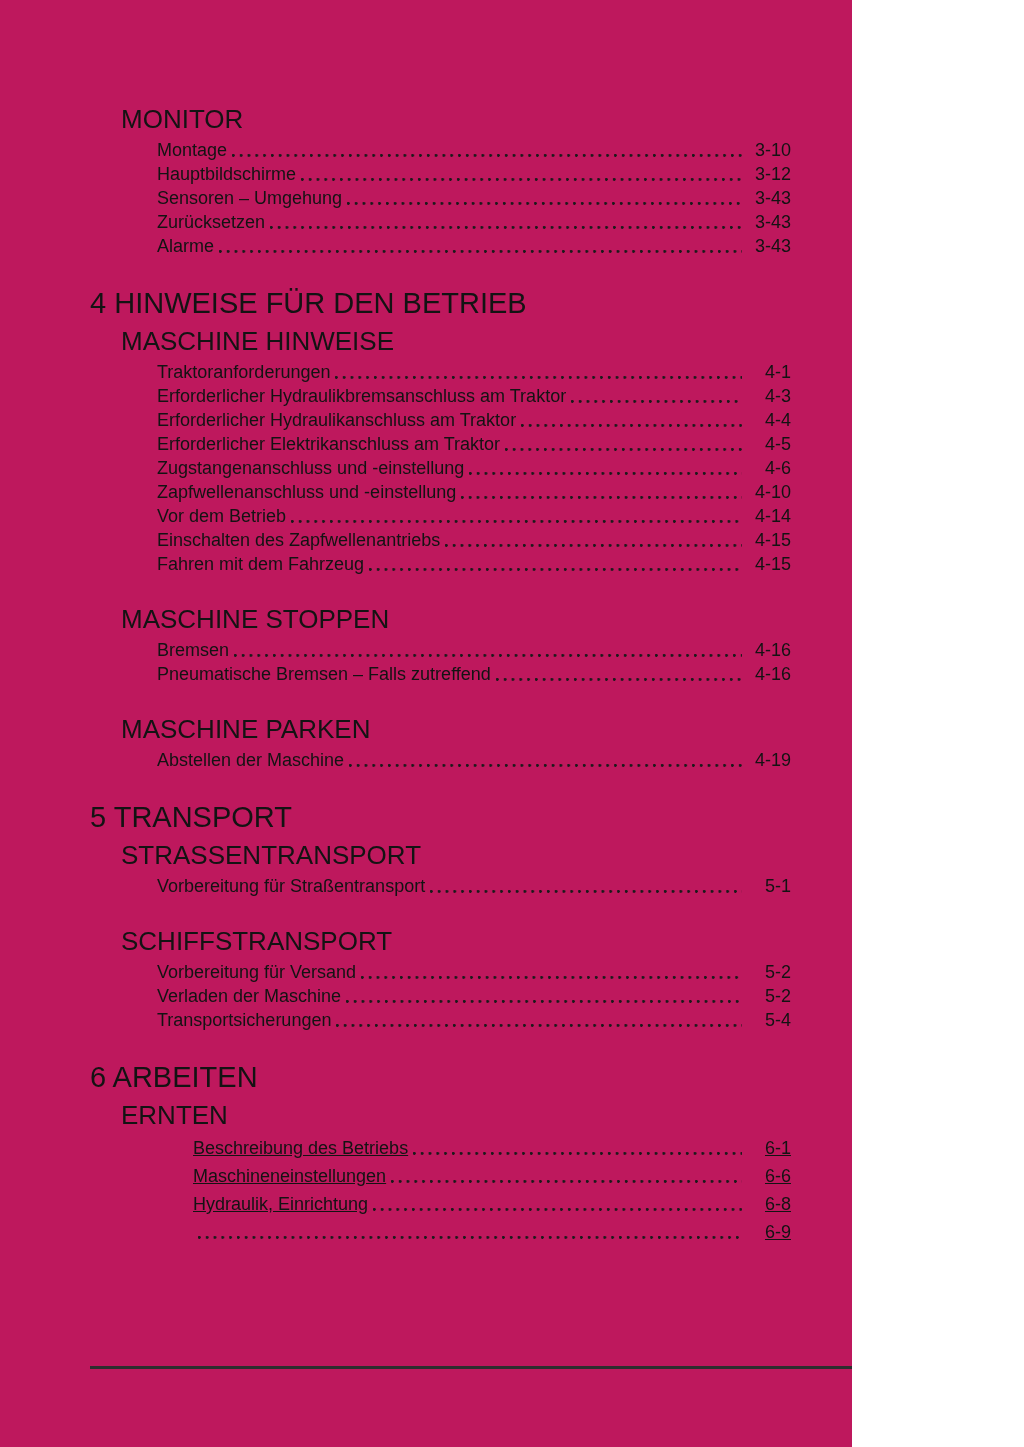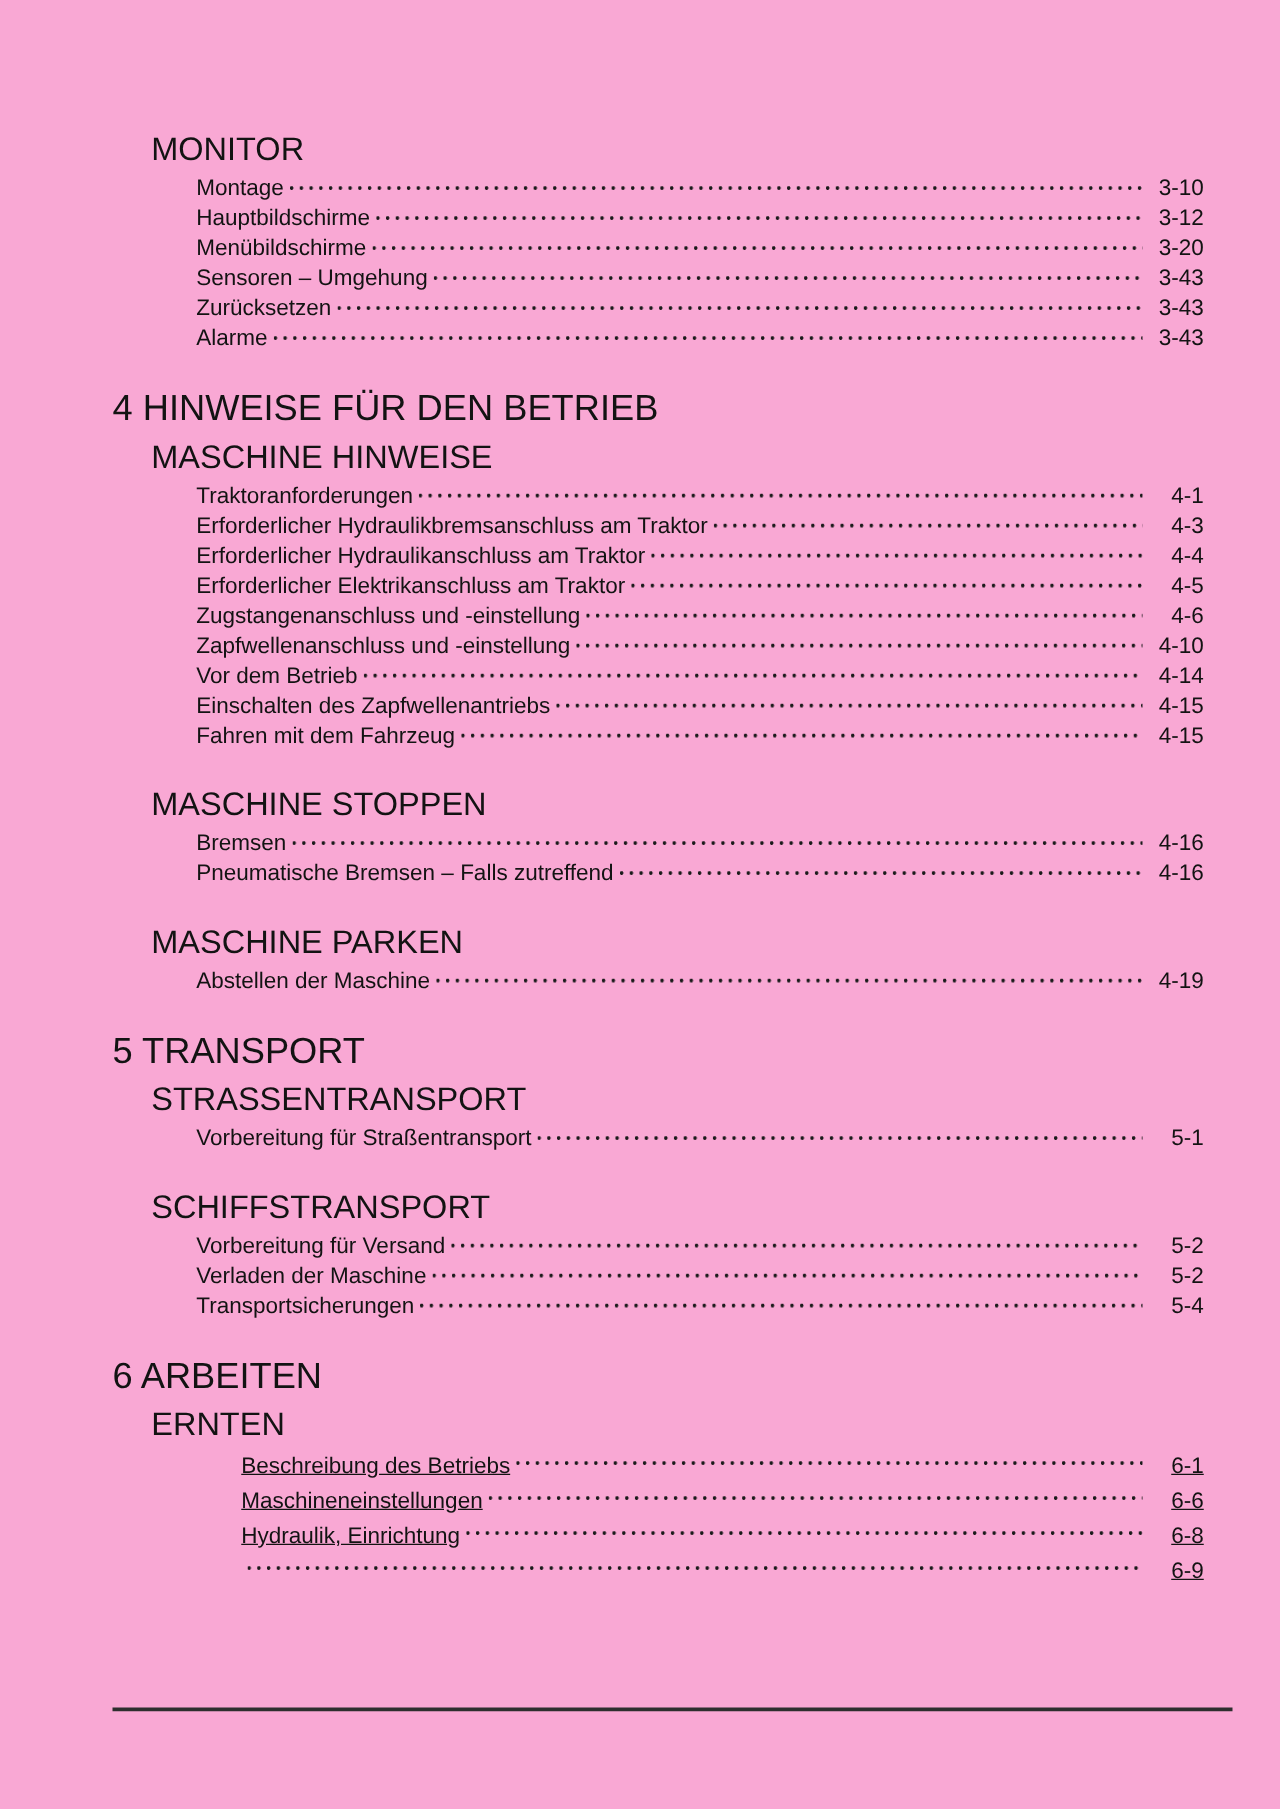--- a/index.html
+++ b/index.html
@@ -3,22 +3,22 @@
 <meta charset="utf-8">
 <style>
   html, body { margin: 0; padding: 0; background: #ffffff; }
   body {
     width: 1024px; height: 1447px;
     color: #131313;
     font-family: "Liberation Sans", "DejaVu Sans", sans-serif;
   }
   .page {
     position: relative;
-    width: 1024px; height: 1447px;
-    background: #f9a8d4;
+    width: 852px; height: 1447px;
+    background: #be185d;
     overflow: hidden;
   }
   .content { padding: 104px 61px 0 90px; }
 
   h1.chapter {
     margin: 28px 0 0 0;
     font-size: 29px; line-height: 34px;
     font-weight: normal;
     white-space: nowrap;
   }
@@ -34,21 +34,21 @@
   ul.entries {
     list-style: none;
     margin: 4px 0 0 0;
     padding: 0 0 0 67px;
     font-size: 18px;
   }
   ul.entries.deep { padding-left: 103px; }
 
   li.toc-row {
     display: flex;
-    align-items: flex-start;
+    align-items: center;
     line-height: 24px;
   }
   ul.entries.deep li.toc-row { line-height: 28px; text-decoration: underline; }
 
   .t { white-space: nowrap; }
 
   .dots {
     flex: 1 1 auto;
     min-width: 14px;
     height: 14px;
@@ -85,25 +85,20 @@
             <span class="t">Montage</span>
             <span class="dots"></span>
             <span class="pg">3-10</span>
           </li>
         <li class="toc-row">
             <span class="t">Hauptbildschirme</span>
             <span class="dots"></span>
             <span class="pg">3-12</span>
           </li>
         <li class="toc-row">
-            <span class="t">Menübildschirme</span>
-            <span class="dots"></span>
-            <span class="pg">3-20</span>
-          </li>
-        <li class="toc-row">
             <span class="t">Sensoren – Umgehung</span>
             <span class="dots"></span>
             <span class="pg">3-43</span>
           </li>
         <li class="toc-row">
             <span class="t">Zurücksetzen</span>
             <span class="dots"></span>
             <span class="pg">3-43</span>
           </li>
         <li class="toc-row">

